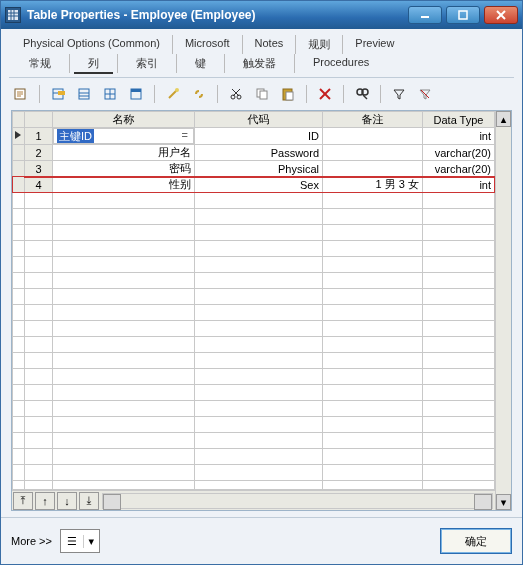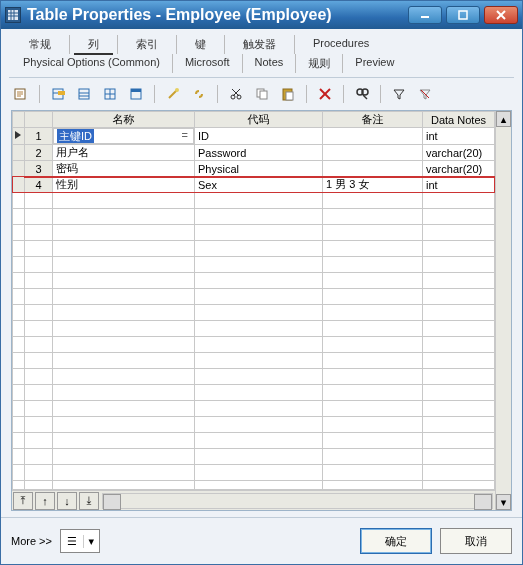--- a/index.html
+++ b/index.html
@@ -1,38 +1,38 @@
 <!DOCTYPE html>
 <html><head>
 <meta charset="utf-8">
 <style>
 * { box-sizing: border-box; margin: 0; padding: 0; font-family: Tahoma, "Microsoft YaHei", sans-serif; font-size: 11px; }
 body { background: #fff; }
 .window { width: 523px; height: 565px; border: 1px solid #3a6ea5; background: #eef2f7; display: flex; flex-direction: column; }
 .titlebar { height: 28px; background: linear-gradient(#5fa6dc, #2b6cb0 60%, #215a92); display: flex; align-items: center; padding: 0 4px; color: #fff; }
 .titlebar .icon { width: 16px; height: 16px; margin-right: 6px; display: inline-flex; align-items: center; justify-content: center; background: #2b5b8c; border: 1px solid #1c3f63; }
 .titlebar .icon svg { display: block; }
-.titlebar .title { font-weight: bold; font-size: 16px; flex: 1; }
+.titlebar .title { font-weight: bold; font-size: 12px; flex: 1; }
 .winbtns { display: flex; gap: 4px; }
 .winbtn { width: 34px; height: 18px; border-radius: 3px; border: 1px solid #245a8c; display: flex; align-items: center; justify-content: center; background: linear-gradient(#78b8e8,#3d8ac4); color: #fff; font-size: 11px; }
 .winbtn.close { background: linear-gradient(#e88b6d,#cc4430); border-color: #8d2a1d; }
 .winbtn svg { display:block; }
 .tabs { padding: 6px 10px 0 10px; background: #eef2f7; }
 .tabrow { display: flex; gap: 0; }
 .tab { padding: 2px 12px; color: #333; cursor: default; position: relative; }
 .tab + .tab { border-left: 1px solid #bbb; }
 .tabrow2 .tab { padding-left: 18px; padding-right: 18px; }
 .tab.active::after { content:""; position:absolute; bottom:-1px; left:4px; right:4px; height:2px; background:#333; }
 .divider { border-top: 1px solid #c0ccd8; margin: 4px 8px 0 8px; }
 .toolbar { display: flex; align-items: center; padding: 6px 10px; gap: 6px; background:#eef2f7; }
 .tbtn { width: 20px; height: 20px; display:flex; align-items:center; justify-content:center; border:1px solid transparent; }
 .tsep { width:1px; height:18px; background:#bbb; margin:0 2px; }
 .content { flex:1; margin: 0 10px 6px 10px; border:1px solid #9db4c9; background:#fff; display:flex; flex-direction:column; overflow:hidden; }
 .grid { border-collapse:collapse; width:100%; table-layout:fixed; }
-.grid th, .grid td { border:1px solid #c8c8c8; height:16px; padding:0 3px; text-align:left; font-weight:normal; overflow:hidden; white-space:nowrap; }
+.grid th, .grid td { border:1px solid #c8c8c8; height:16px; padding:0 3px; text-align:right; font-weight:normal; overflow:hidden; white-space:nowrap; }
 .grid th { background:#e9e9e2; text-align:center; }
 .grid .rownum { background:#e9e9e2; text-align:center; width:28px; }
 .grid .indicator { width:12px; background:#e9e9e2; position:relative; }
 .grid .indicator.arrow::before { content:""; position:absolute; left:2px; top:3px; border-left:6px solid #333; border-top:4px solid transparent; border-bottom:4px solid transparent; }
 .grid tr.highlighted { outline:2px solid #cc3333; outline-offset:-1px; }
 .cell-selected { background:#316ac5; color:#fff; display:block; padding:0 2px; }
 .fillremain { flex:1; border:1px solid #c8c8c8; border-top:none; background:repeating-linear-gradient(#fff,#fff 15px,#c8c8c8 15px,#c8c8c8 16px); position:relative; }
 .fillremain::before { content:""; position:absolute; left:39px; top:0; bottom:0; width:1px; background:#c8c8c8; }
 .fillremain .colline { position:absolute; top:0; bottom:0; width:1px; background:#c8c8c8; }
 .bottombar { display:flex; align-items:center; height:20px; border-top:1px solid #c8c8c8; background:#e9e9e2; }
@@ -85,34 +85,34 @@
       <div class="winbtn close">
           <svg width="10" height="10">
             <line x1="1" y1="1" x2="9" y2="9" stroke="#fff" stroke-width="2"></line>
             <line x1="9" y1="1" x2="1" y2="9" stroke="#fff" stroke-width="2"></line>
           </svg>
         </div>
     </div>
   </div>
 
   <div class="tabs">
+    <div class="tabrow" id="tabrow1">
+        <div class="tab">Physical Options (Common)</div>
+        <div class="tab">Microsoft</div>
+        <div class="tab">Notes</div>
+        <div class="tab">规则</div>
+        <div class="tab">Preview</div>
+      </div>
     <div class="tabrow tabrow2" id="tabrow2">
         <div class="tab">常规</div>
         <div class="tab active">列</div>
         <div class="tab">索引</div>
         <div class="tab">键</div>
         <div class="tab">触发器</div>
         <div class="tab">Procedures</div>
-      </div>
-    <div class="tabrow" id="tabrow1">
-        <div class="tab">Physical Options (Common)</div>
-        <div class="tab">Microsoft</div>
-        <div class="tab">Notes</div>
-        <div class="tab">规则</div>
-        <div class="tab">Preview</div>
       </div>
   </div>
   <div class="divider"></div>
 
   <div class="toolbar">
     <div class="tbtn">
         <svg width="14" height="14">
           <rect x="1" y="2" width="10" height="10" fill="#fff" stroke="#7a5c2e"></rect>
           <path d="M3 5h6M3 7h6M3 9h4" stroke="#b08040"></path>
         </svg>
@@ -219,21 +219,21 @@
               <col style="width:100px">
               <col>
             </colgroup>
           <thead>
             <tr>
               <th class="indicator"></th>
               <th class="rownum"></th>
               <th>名称</th>
               <th>代码</th>
               <th>备注</th>
-              <th>Data Notes</th>
+              <th>Data Type</th>
             </tr>
           </thead>
           <tbody id="gridbody">
               <tr>
                 <td class="indicator arrow"></td>
                 <td class="rownum">1</td>
                 <td style="display: flex; justify-content: space-between;">
                   <span class="cell-selected">主键ID</span>
                   <span class="hsv eqmark">=</span>
                 </td>
@@ -290,15 +290,14 @@
   </div>
 
   <div class="footer">
     <span>More &gt;&gt;</span>
     <div class="dropdown">
       <span class="dropdown-icon">☰</span>
       <span class="dd">▾</span>
     </div>
     <div class="spacer"></div>
     <div class="btn default">确定</div>
-    <div class="btn">取消</div>
   </div>
 </div>
 
 </body></html>

